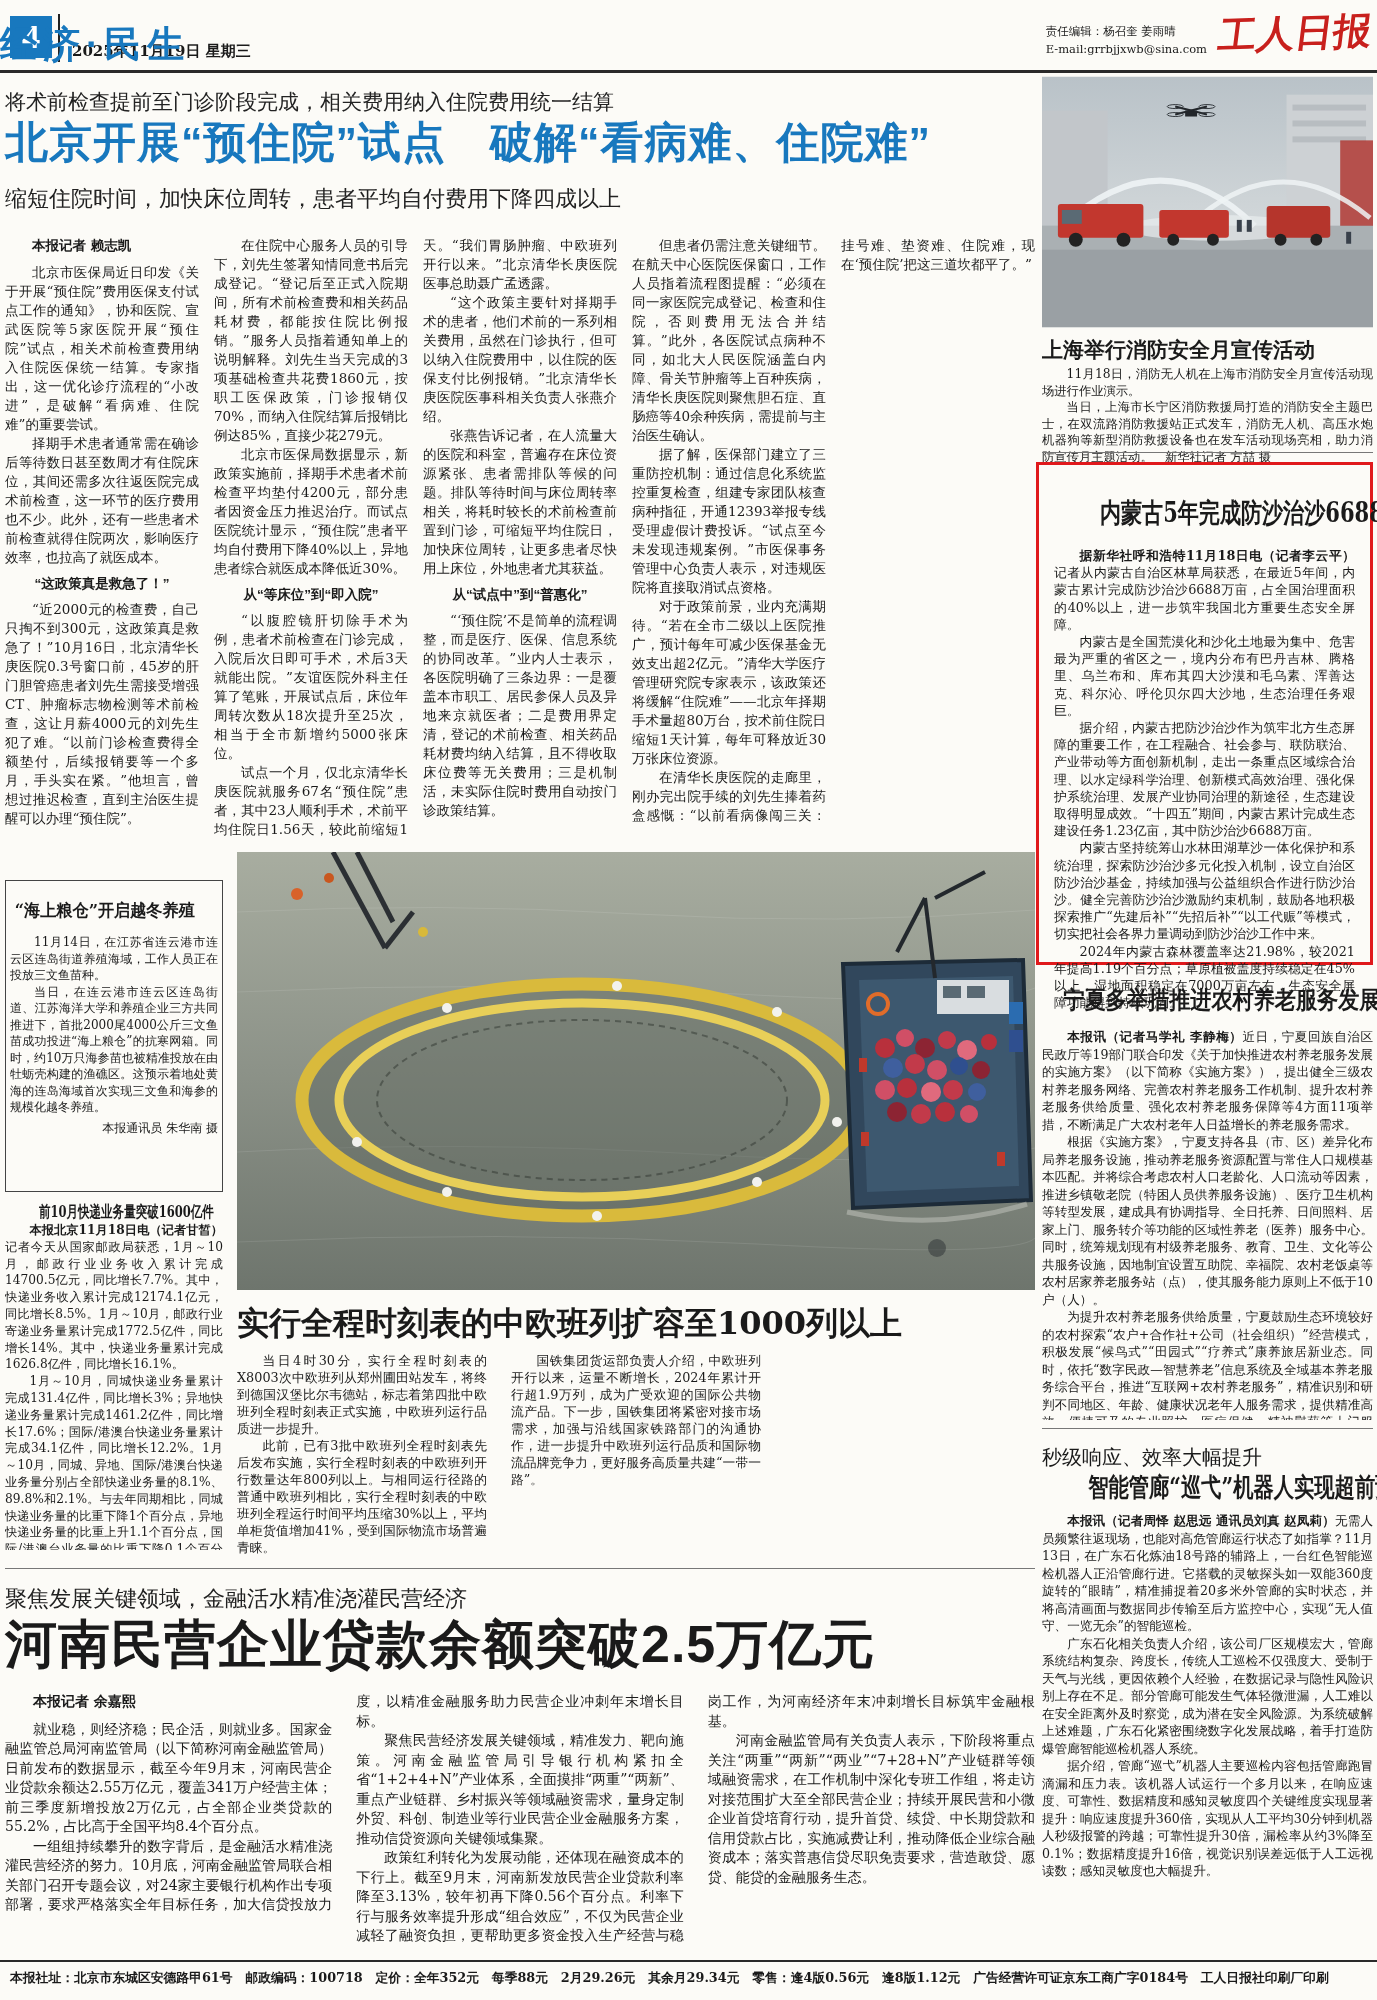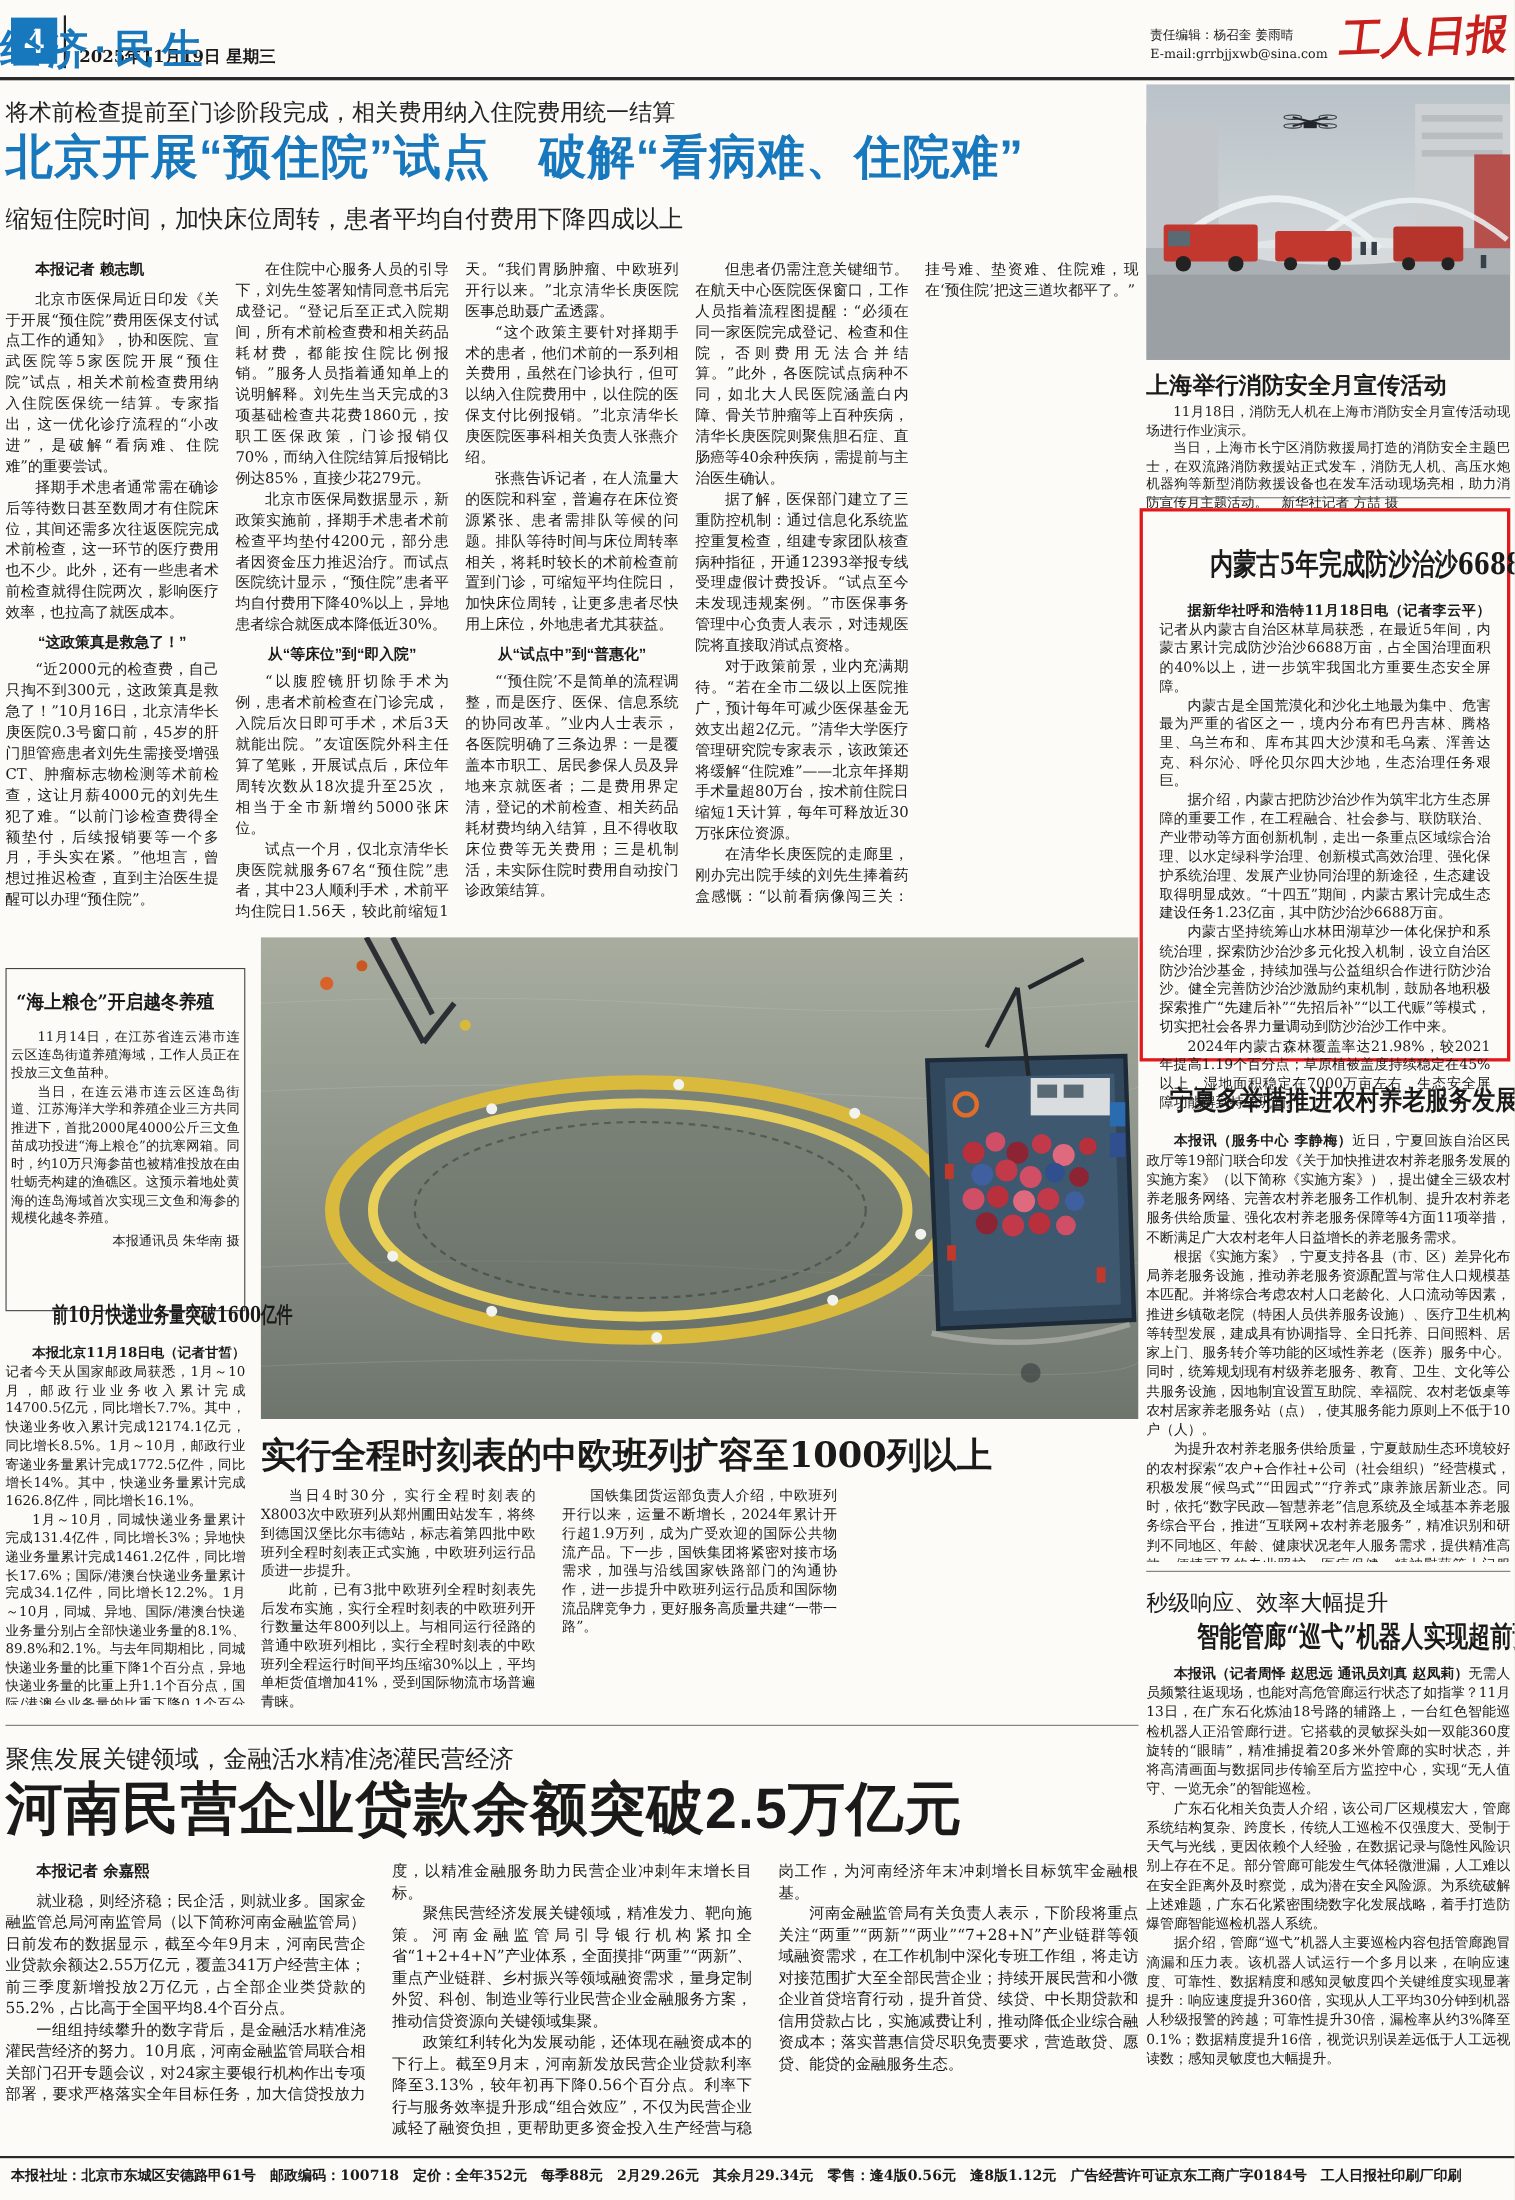--- a/index.html
+++ b/index.html
@@ -159,21 +159,21 @@
           <rect x="622" y="206" width="8" height="14"></rect>
           <rect x="624" y="280" width="8" height="14"></rect>
           <rect x="760" y="300" width="8" height="14"></rect>
         </g>
       <circle cx="700" cy="396" r="9" fill="#23282d" fill-opacity="0.45"></circle>
       <path d="M610,360 Q700,380 790,352" stroke="#e8e8e2" stroke-opacity="0.35" stroke-width="5" fill="none"></path>
     </svg>
   </div>
 
   <div class="abs" style="left:5px;top:1182px;width:218px;">
-    <div class="center" style="font-weight:900;font-size:20px;"><span class="sqz" style="transform:scaleX(.72);">前10月快递业务量突破1600亿件</span></div>
+    <div class="center" style="font-weight:900;font-size:16px;margin-top:20px;"><span class="sqz" style="transform:scaleX(.72);">前10月快递业务量突破1600亿件</span></div>
   </div>
   <div class="abs" style="left:5px;top:1222px;width:218px;height:328px;overflow:hidden;font-size:12.2px;line-height:16.8px;">
       <p class="para"><b>本报北京11月18日电（记者甘皙）</b>记者今天从国家邮政局获悉，1月～10月，邮政行业业务收入累计完成14700.5亿元，同比增长7.7%。其中，快递业务收入累计完成12174.1亿元，同比增长8.5%。1月～10月，邮政行业寄递业务量累计完成1772.5亿件，同比增长14%。其中，快递业务量累计完成1626.8亿件，同比增长16.1%。</p>
       <p class="para">1月～10月，同城快递业务量累计完成131.4亿件，同比增长3%；异地快递业务量累计完成1461.2亿件，同比增长17.6%；国际/港澳台快递业务量累计完成34.1亿件，同比增长12.2%。1月～10月，同城、异地、国际/港澳台快递业务量分别占全部快递业务量的8.1%、89.8%和2.1%。与去年同期相比，同城快递业务量的比重下降1个百分点，异地快递业务量的比重上升1.1个百分点，国际/港澳台业务量的比重下降0.1个百分点。</p>
     </div>
 
   <div class="abs center" style="left:237px;top:1302px;width:798px;font-size:32px;font-weight:900;">实行全程时刻表的中欧班列扩容至1000列以上</div>
   <div class="abs" style="left:237px;top:1352px;width:798px;height:205px;">
     <div class="cols3" style="font-size:12.8px;line-height:17px;">
         <p class="para">当日4时30分，实行全程时刻表的X8003次中欧班列从郑州圃田站发车，将终到德国汉堡比尔韦德站，标志着第四批中欧班列全程时刻表正式实施，中欧班列运行品质进一步提升。</p>
@@ -260,21 +260,21 @@
         <p class="para"><b>据新华社呼和浩特11月18日电（记者李云平）</b>记者从内蒙古自治区林草局获悉，在最近5年间，内蒙古累计完成防沙治沙6688万亩，占全国治理面积的40%以上，进一步筑牢我国北方重要生态安全屏障。</p>
         <p class="para">内蒙古是全国荒漠化和沙化土地最为集中、危害最为严重的省区之一，境内分布有巴丹吉林、腾格里、乌兰布和、库布其四大沙漠和毛乌素、浑善达克、科尔沁、呼伦贝尔四大沙地，生态治理任务艰巨。</p>
         <p class="para">据介绍，内蒙古把防沙治沙作为筑牢北方生态屏障的重要工作，在工程融合、社会参与、联防联治、产业带动等方面创新机制，走出一条重点区域综合治理、以水定绿科学治理、创新模式高效治理、强化保护系统治理、发展产业协同治理的新途径，生态建设取得明显成效。“十四五”期间，内蒙古累计完成生态建设任务1.23亿亩，其中防沙治沙6688万亩。</p>
         <p class="para">内蒙古坚持统筹山水林田湖草沙一体化保护和系统治理，探索防沙治沙多元化投入机制，设立自治区防沙治沙基金，持续加强与公益组织合作进行防沙治沙。健全完善防沙治沙激励约束机制，鼓励各地积极探索推广“先建后补”“先招后补”“以工代赈”等模式，切实把社会各界力量调动到防沙治沙工作中来。</p>
         <p class="para">2024年内蒙古森林覆盖率达21.98%，较2021年提高1.19个百分点；草原植被盖度持续稳定在45%以上，湿地面积稳定在7000万亩左右，生态安全屏障功能得到持续巩固。</p>
       </div>
   </div>
 
   <div class="abs center" style="left:1042px;top:984px;width:331px;font-size:24px;font-weight:900;"><span class="sqz" style="transform:scaleX(.88);">宁夏多举措推进农村养老服务发展</span></div>
   <div class="abs" style="left:1042px;top:1028px;width:331px;height:392px;overflow:hidden;font-size:12.6px;line-height:17.5px;">
-      <p class="para"><b>本报讯（服务中心 李静梅）</b>近日，宁夏回族自治区民政厅等19部门联合印发《关于加快推进农村养老服务发展的实施方案》（以下简称《实施方案》），提出健全三级农村养老服务网络、完善农村养老服务工作机制、提升农村养老服务供给质量、强化农村养老服务保障等4方面11项举措，不断满足广大农村老年人日益增长的养老服务需求。</p>
+      <p class="para"><b>本报讯（记者马学礼 李静梅）</b>近日，宁夏回族自治区民政厅等19部门联合印发《关于加快推进农村养老服务发展的实施方案》（以下简称《实施方案》），提出健全三级农村养老服务网络、完善农村养老服务工作机制、提升农村养老服务供给质量、强化农村养老服务保障等4方面11项举措，不断满足广大农村老年人日益增长的养老服务需求。</p>
       <p class="para">根据《实施方案》，宁夏支持各县（市、区）差异化布局养老服务设施，推动养老服务资源配置与常住人口规模基本匹配。并将综合考虑农村人口老龄化、人口流动等因素，推进乡镇敬老院（特困人员供养服务设施）、医疗卫生机构等转型发展，建成具有协调指导、全日托养、日间照料、居家上门、服务转介等功能的区域性养老（医养）服务中心。同时，统筹规划现有村级养老服务、教育、卫生、文化等公共服务设施，因地制宜设置互助院、幸福院、农村老饭桌等农村居家养老服务站（点），使其服务能力原则上不低于10户（人）。</p>
       <p class="para">为提升农村养老服务供给质量，宁夏鼓励生态环境较好的农村探索“农户+合作社+公司（社会组织）”经营模式，积极发展“候鸟式”“田园式”“疗养式”康养旅居新业态。同时，依托“数字民政—智慧养老”信息系统及全域基本养老服务综合平台，推进“互联网+农村养老服务”，精准识别和研判不同地区、年龄、健康状况老年人服务需求，提供精准高效、便捷可及的专业照护、医疗保健、精神慰藉等上门服务。</p>
     </div>
   <div class="abs thinrule" style="left:1042px;top:1428px;width:331px;"></div>
 
   <div class="abs center" style="left:1042px;top:1444px;width:331px;font-size:20px;">秒级响应、效率大幅提升</div>
   <div class="abs center" style="left:1042px;top:1470px;width:331px;font-size:26px;font-weight:900;"><span class="sqz" style="transform:scaleX(.78);">智能管廊“巡弋”机器人实现超前预警</span></div>
   <div class="abs" style="left:1042px;top:1512px;width:331px;height:440px;overflow:hidden;font-size:12.6px;line-height:17.5px;">
       <p class="para"><b>本报讯（记者周怿 赵思远 通讯员刘真 赵凤莉）</b>无需人员频繁往返现场，也能对高危管廊运行状态了如指掌？11月13日，在广东石化炼油18号路的辅路上，一台红色智能巡检机器人正沿管廊行进。它搭载的灵敏探头如一双能360度旋转的“眼睛”，精准捕捉着20多米外管廊的实时状态，并将高清画面与数据同步传输至后方监控中心，实现“无人值守、一览无余”的智能巡检。</p>
       <p class="para">广东石化相关负责人介绍，该公司厂区规模宏大，管廊系统结构复杂、跨度长，传统人工巡检不仅强度大、受制于天气与光线，更因依赖个人经验，在数据记录与隐性风险识别上存在不足。部分管廊可能发生气体轻微泄漏，人工难以在安全距离外及时察觉，成为潜在安全风险源。为系统破解上述难题，广东石化紧密围绕数字化发展战略，着手打造防爆管廊智能巡检机器人系统。</p>

